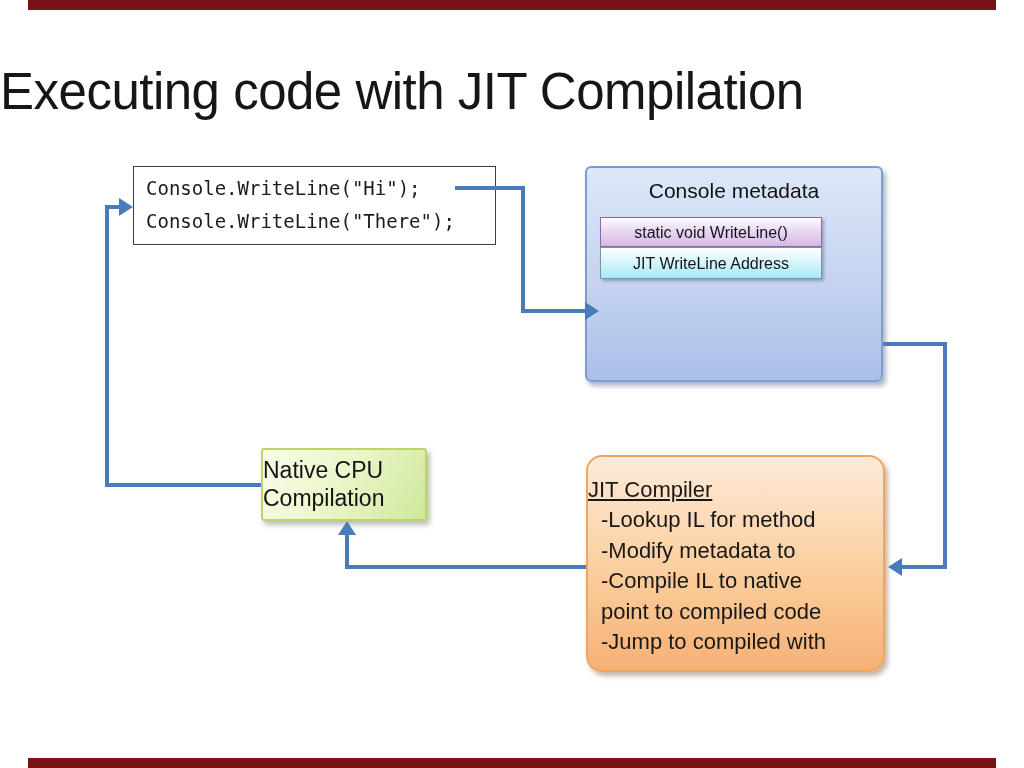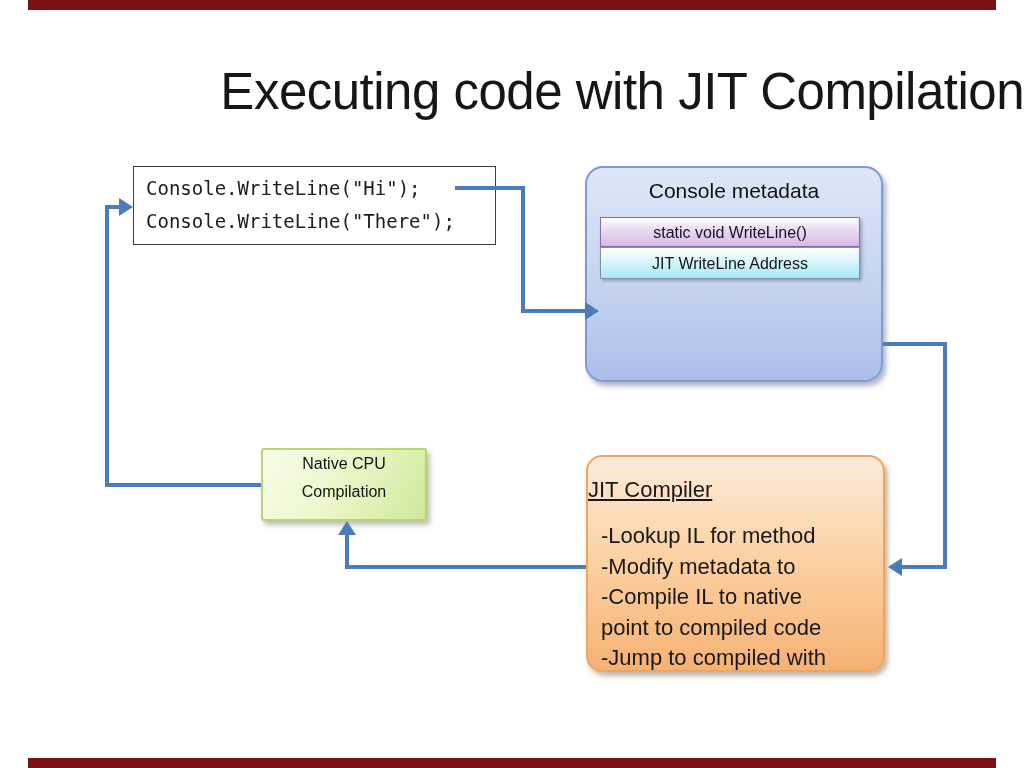--- a/index.html
+++ b/index.html
@@ -9,87 +9,87 @@
   }
   .abs{position:absolute;}
 
   
   .edge-bar{left:28px;width:968px;height:10px;background:#7a1116;}
   #edge-top{top:0;}
   #edge-bottom{top:758px;}
 
   
   #slide-title{
-    left:0;top:62px;width:1024px;text-align:right;
+    left:0;top:62px;width:1024px;text-align:left;
     font-size:51px;letter-spacing:-0.5px;color:#161616;white-space:nowrap;
   }
 
   
   #code-box{
     left:133px;top:166px;width:363px;height:79px;background:#ffffff;
     border:1.5px solid #3d3d3d;box-sizing:border-box;
   }
   #code-box .code-line{
     font-family:"DejaVu Sans Mono","Liberation Mono",monospace;
     font-size:19px;line-height:33px;color:#1c1c1c;
     padding-left:12px;white-space:pre;
   }
   #code-box .code-line:first-child{padding-top:5px;}
 
   
   #metadata-box{
     left:585px;top:166px;width:298px;height:216px;box-sizing:border-box;
-    border-radius:18px;border:2px solid #7e9bd5;
+    border-radius:6px;border:2px solid #7e9bd5;
     background:linear-gradient(180deg,#dde7f8 0%,#c5d3f0 55%,#aabfe9 100%);
     box-shadow:3px 4px 5px rgba(110,120,145,0.55);
   }
   #metadata-title{
     margin-top:11px;text-align:center;font-size:21px;color:#111111;
   }
   .bars{position:absolute;left:13px;top:49px;width:260px;}
   .bar{
-    box-sizing:border-box;width:260px;text-align:center;color:#14141e;
+    box-sizing:border-box;width:222px;text-align:center;color:#14141e;
     font-size:16px;box-shadow:2px 2px 3px rgba(80,90,130,0.45);
   }
   .bar-method{
     border:1px solid #8a6ba5;
     background:linear-gradient(180deg,#ffffff 0%,#eadcf3 40%,#d7b9e7 100%);
   }
   .bar-address{
     border:1px solid #7b93a8;
     background:linear-gradient(180deg,#ffffff 0%,#dcf7fb 40%,#a7e9f5 100%);
   }
   #bar-m0{height:30px;line-height:29px;}
   #bar-a0{height:32px;line-height:31px;}
   .bar-gap{height:17px;box-shadow:none;}
   #bar-m1{height:31px;line-height:30px;}
   #bar-a1{height:33px;line-height:32px;}
 
   
   #native-box{
     left:261px;top:448px;width:166px;height:73px;box-sizing:border-box;
-    border:2px solid #b9d56c;border-radius:3px;text-align:center;
+    border:2px solid #b9d56c;border-radius:3px;
     background:linear-gradient(120deg,#f8fcea 0%,#ecf7cb 45%,#cfe89b 100%);
     box-shadow:3px 4px 5px rgba(120,130,120,0.5);
-    font-size:16px;line-height:28px;color:#141414;
+    font-size:23px;line-height:28px;color:#141414;padding-top:6px;
   }
 
   
   #jit-box{
     left:586px;top:455px;width:299px;height:217px;box-sizing:border-box;
     border-radius:16px;border:2px solid #eda55f;
     background:linear-gradient(180deg,#fdeada 0%,#fbd0a0 50%,#f6b175 100%);
     box-shadow:3px 4px 5px rgba(150,120,95,0.55);
     color:#181818;
   }
   #jit-title{
     margin-top:20px;text-align:left;font-size:22px;
     text-decoration:underline;
   }
-  #jit-lines{margin-top:18px;padding-left:13px;font-size:22px;line-height:30.5px;}
+  #jit-lines{margin-top:2px;padding-left:13px;font-size:22px;line-height:30.5px;}
 
   
   .seg{background:#4b7cba;}
   .arrow-right{width:0;height:0;border-top:9px solid transparent;border-bottom:9px solid transparent;border-left:14px solid #4b7cba;}
   .arrow-left{width:0;height:0;border-top:9px solid transparent;border-bottom:9px solid transparent;border-right:14px solid #4b7cba;}
   .arrow-up{width:0;height:0;border-left:9px solid transparent;border-right:9px solid transparent;border-bottom:14px solid #4b7cba;}
 </style>
 </head>
 <body>
 

